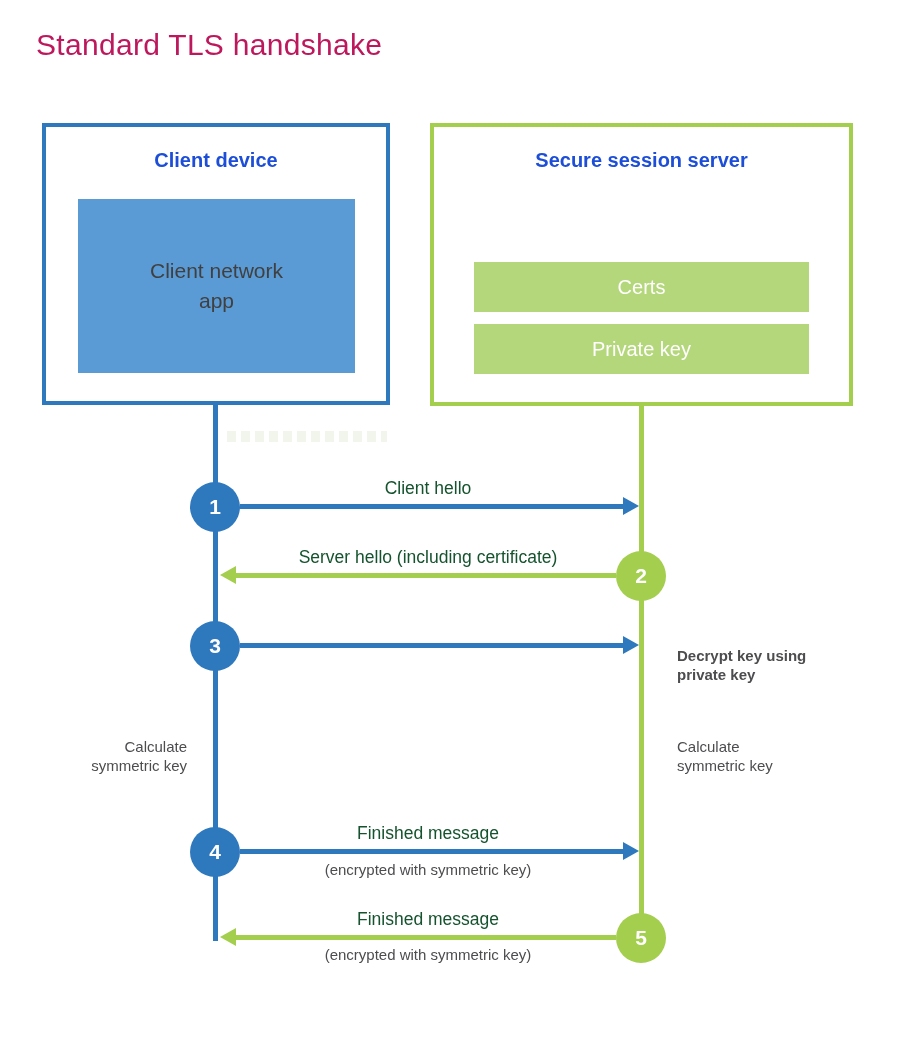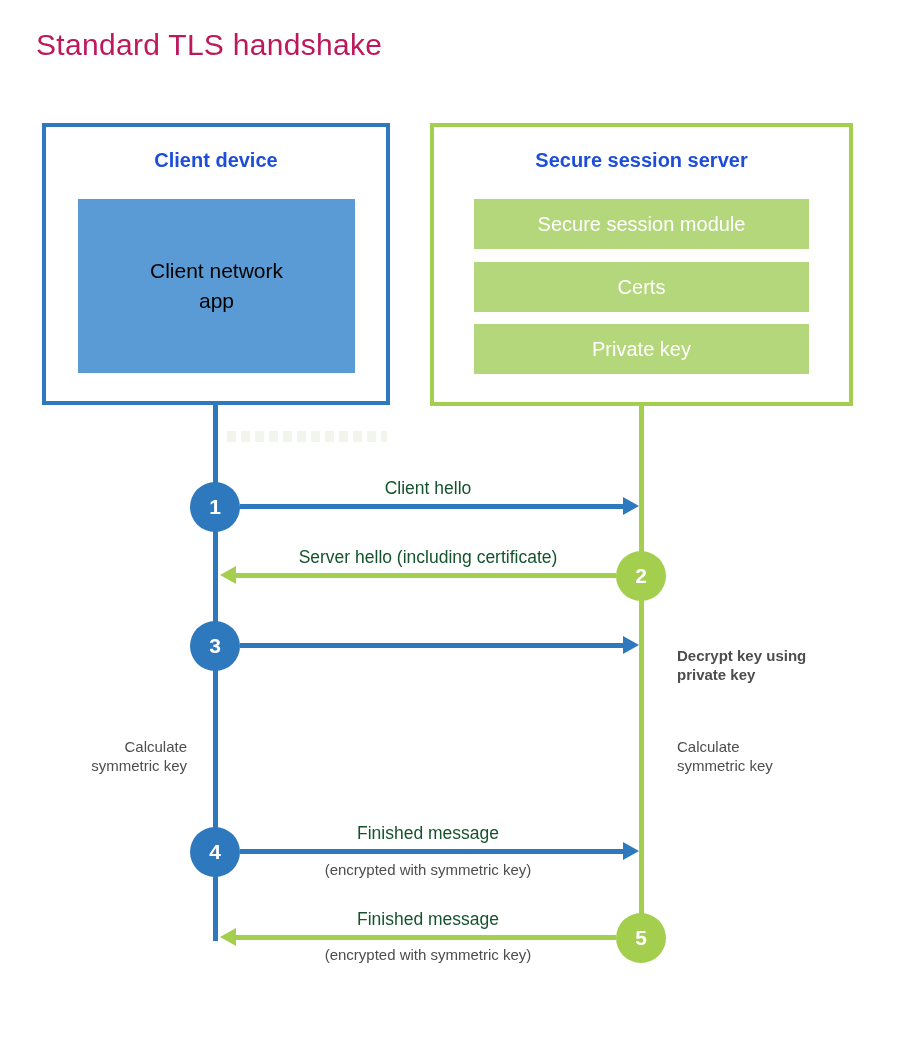--- a/index.html
+++ b/index.html
@@ -10,21 +10,21 @@
     color:#be185d;letter-spacing:0.3px;}
 
   
   .entity-box{position:absolute;box-sizing:border-box;background:#ffffff;}
   .client-box{left:42px;top:123px;width:348px;height:282px;border:4px solid #2e78bd;}
   .server-box{left:430px;top:123px;width:423px;height:283px;border:4px solid #a4ce4d;}
   .entity-title{position:absolute;left:0;right:0;top:22px;text-align:center;
     font-size:20px;font-weight:700;color:#1d4ed8;}
 
   .client-inner{position:absolute;left:78px;top:199px;width:277px;height:174px;
-    background:#5b9bd5;color:#000000;font-size:21px;line-height:1.45;
+    background:#5b9bd5;color:#404040;font-size:21px;line-height:1.45;
     display:flex;align-items:center;justify-content:center;text-align:center;}
   .client-inner .line{display:block;}
 
   .server-bar{position:absolute;left:474px;width:335px;height:50px;background:#b5d77c;
     color:#ffffff;font-size:20px;display:flex;align-items:center;justify-content:center;}
   .bar-1{top:199px;} .bar-2{top:262px;} .bar-3{top:324px;}
 
   
   .vline{position:absolute;width:5px;}
   .vline-blue{left:213px;top:402px;height:539px;background:#2e78bd;}
@@ -84,21 +84,20 @@
   <div class="client-inner">
     <div>
       <span class="line">Client network</span>
       <span class="line">app</span>
     </div>
   </div>
 
   <div class="entity-box server-box">
     <div class="entity-title">Secure session server</div>
   </div>
-  <div class="server-bar bar-1">Secure session module</div>
   <div class="server-bar bar-2">Certs</div>
   <div class="server-bar bar-3">Private key</div>
 
   <div class="vline vline-blue"></div>
   <div class="vline vline-green"></div>
   <div class="ghost-dashes"></div>
 
   <div class="msg-label l1">Client hello</div>
   <div class="shaft shaft-blue s1"></div>
   <div class="head head-right h1"></div>

